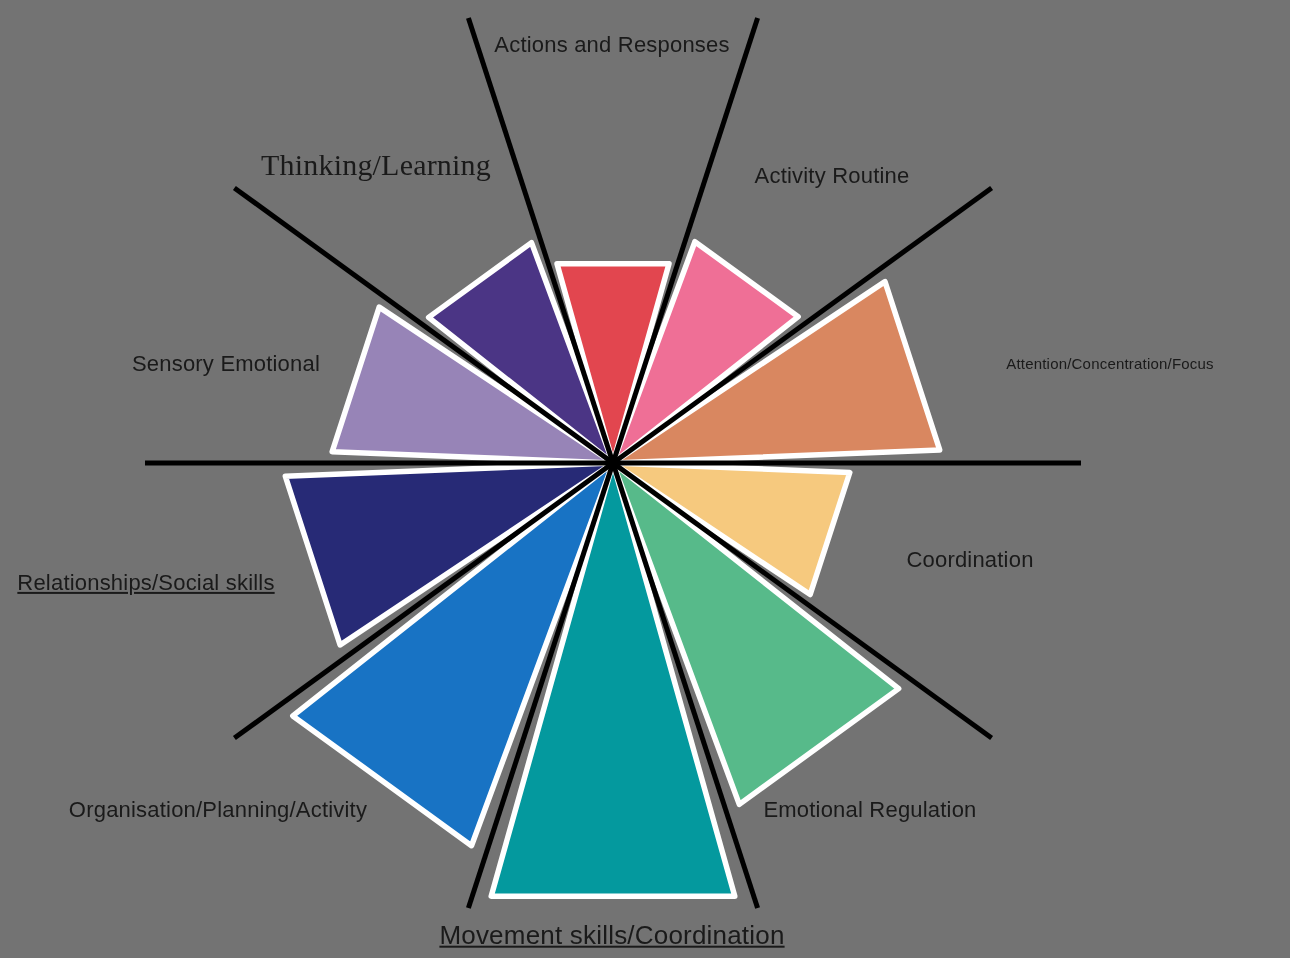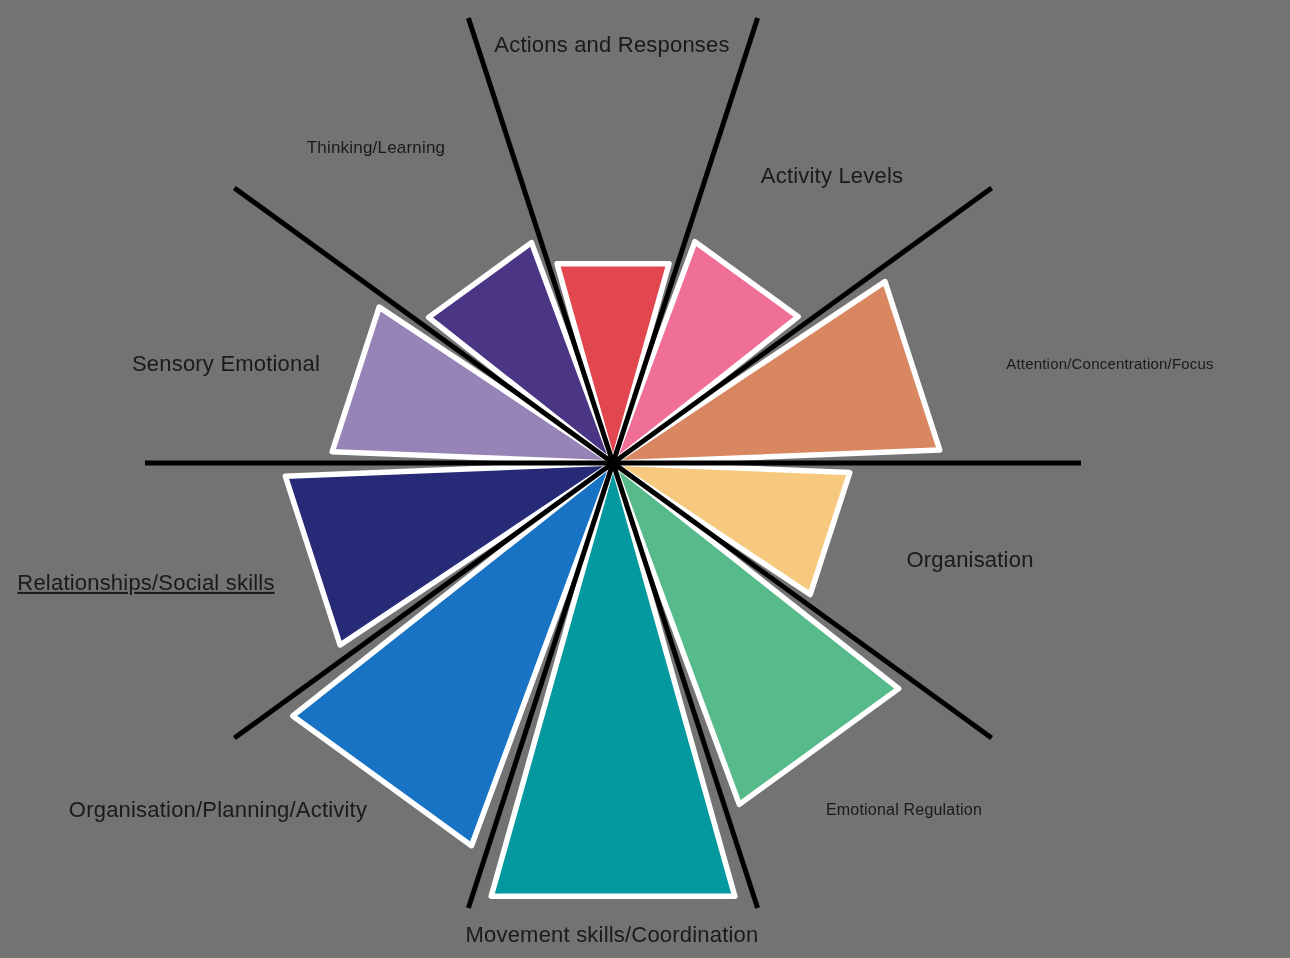--- a/index.html
+++ b/index.html
@@ -52,22 +52,22 @@
     <g id="axis-lines">
         <line x1="1081.0" y1="463.0" x2="145.0" y2="463.0" stroke="#000000" stroke-width="5" stroke-linecap="butt"></line>
         <line x1="991.6" y1="187.9" x2="234.4" y2="738.1" stroke="#000000" stroke-width="5" stroke-linecap="butt"></line>
         <line x1="757.6" y1="17.9" x2="468.4" y2="908.1" stroke="#000000" stroke-width="5" stroke-linecap="butt"></line>
         <line x1="468.4" y1="17.9" x2="757.6" y2="908.1" stroke="#000000" stroke-width="5" stroke-linecap="butt"></line>
         <line x1="234.4" y1="187.9" x2="991.6" y2="738.1" stroke="#000000" stroke-width="5" stroke-linecap="butt"></line>
       </g>
   </svg>
 
   <div class="seg-label" style="left: 612px; top: 45px; color: rgb(26, 26, 26); font-size: 22px;">Actions and Responses</div>
-  <div class="seg-label" style="left: 832px; top: 176px; color: rgb(26, 26, 26); font-size: 22px;">Activity Levels</div>
+  <div class="seg-label" style="left: 832px; top: 176px; color: rgb(26, 26, 26); font-size: 22px;">Activity Routine</div>
   <div class="seg-label" style="left: 1110px; top: 364px; color: rgb(26, 26, 26); font-size: 15px;">Attention/Concentration/Focus</div>
-  <div class="seg-label" style="left: 970px; top: 560px; color: rgb(26, 26, 26); font-size: 22px;">Organisation</div>
-  <div class="seg-label" style="left: 904px; top: 810px; color: rgb(26, 26, 26); font-size: 16px;">Emotional Regulation</div>
-  <div class="seg-label" style="left: 612px; top: 935px; color: rgb(26, 26, 26); font-size: 22px;">Movement skills/Coordination</div>
+  <div class="seg-label" style="left: 970px; top: 560px; color: rgb(26, 26, 26); font-size: 22px;">Coordination</div>
+  <div class="seg-label" style="left: 870px; top: 810px; color: rgb(26, 26, 26); font-size: 22px;">Emotional Regulation</div>
+  <div class="seg-label" style="left: 612px; top: 935px; color: rgb(26, 26, 26); font-size: 26px; text-decoration: underline;">Movement skills/Coordination</div>
   <div class="seg-label" style="left: 218px; top: 810px; color: rgb(26, 26, 26); font-size: 22px;">Organisation/Planning/Activity</div>
   <div class="seg-label" style="left: 146px; top: 583px; color: rgb(26, 26, 26); font-size: 22px; text-decoration: underline;">Relationships/Social skills</div>
   <div class="seg-label" style="left: 226px; top: 364px; color: rgb(26, 26, 26); font-size: 22px;">Sensory Emotional</div>
-  <div class="seg-label" style="left: 376px; top: 148px; color: rgb(26, 26, 26); font-size: 17px;">Thinking/Learning</div>
+  <div class="seg-label" style="left: 376px; top: 164px; color: rgb(26, 26, 26); font-size: 30px; font-family: Liberation Serif, serif;">Thinking/Learning</div>
 </div>
 
 </body></html>

